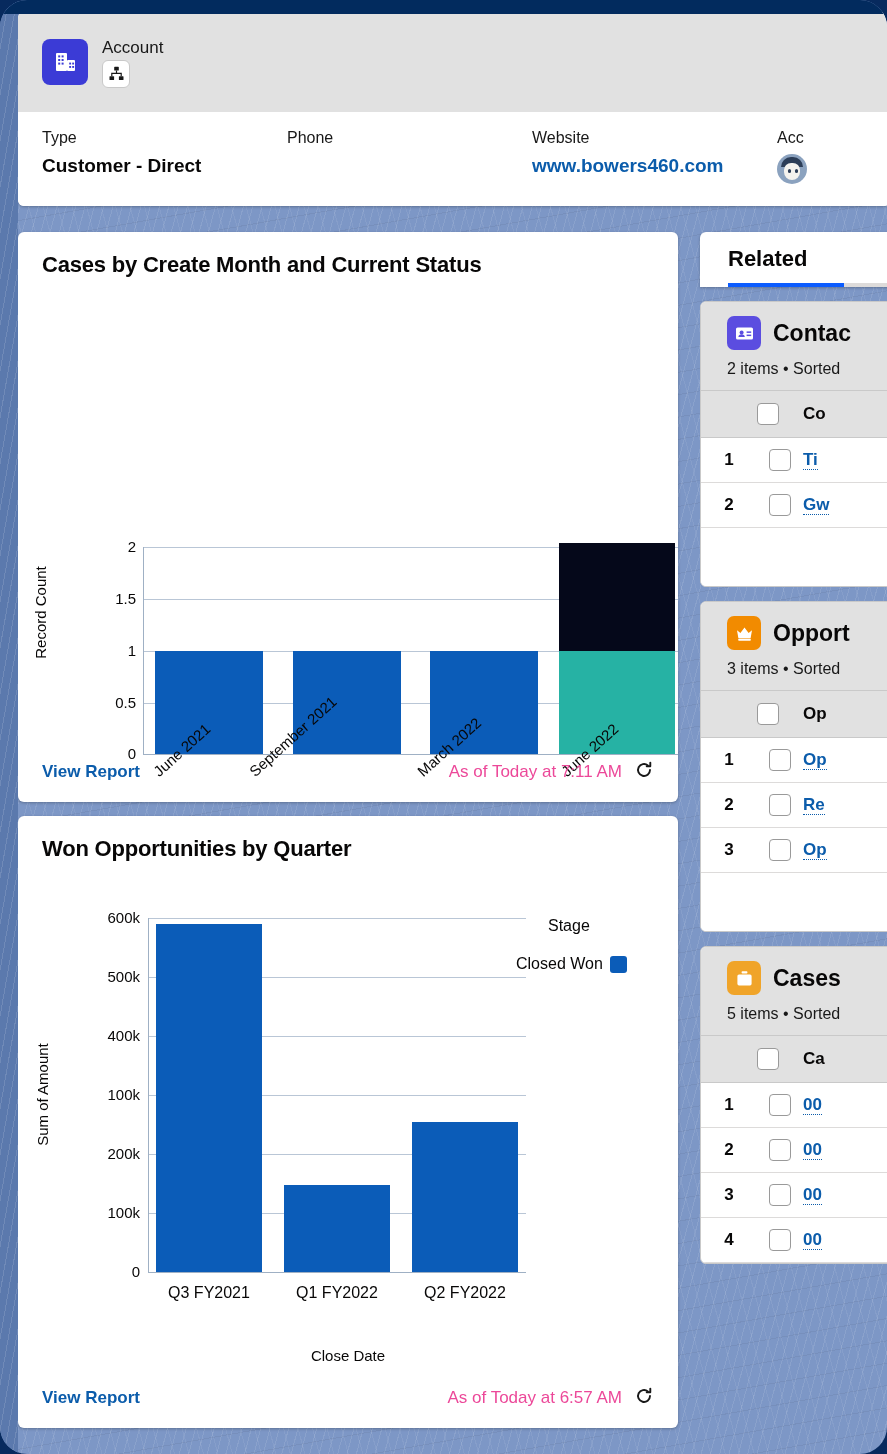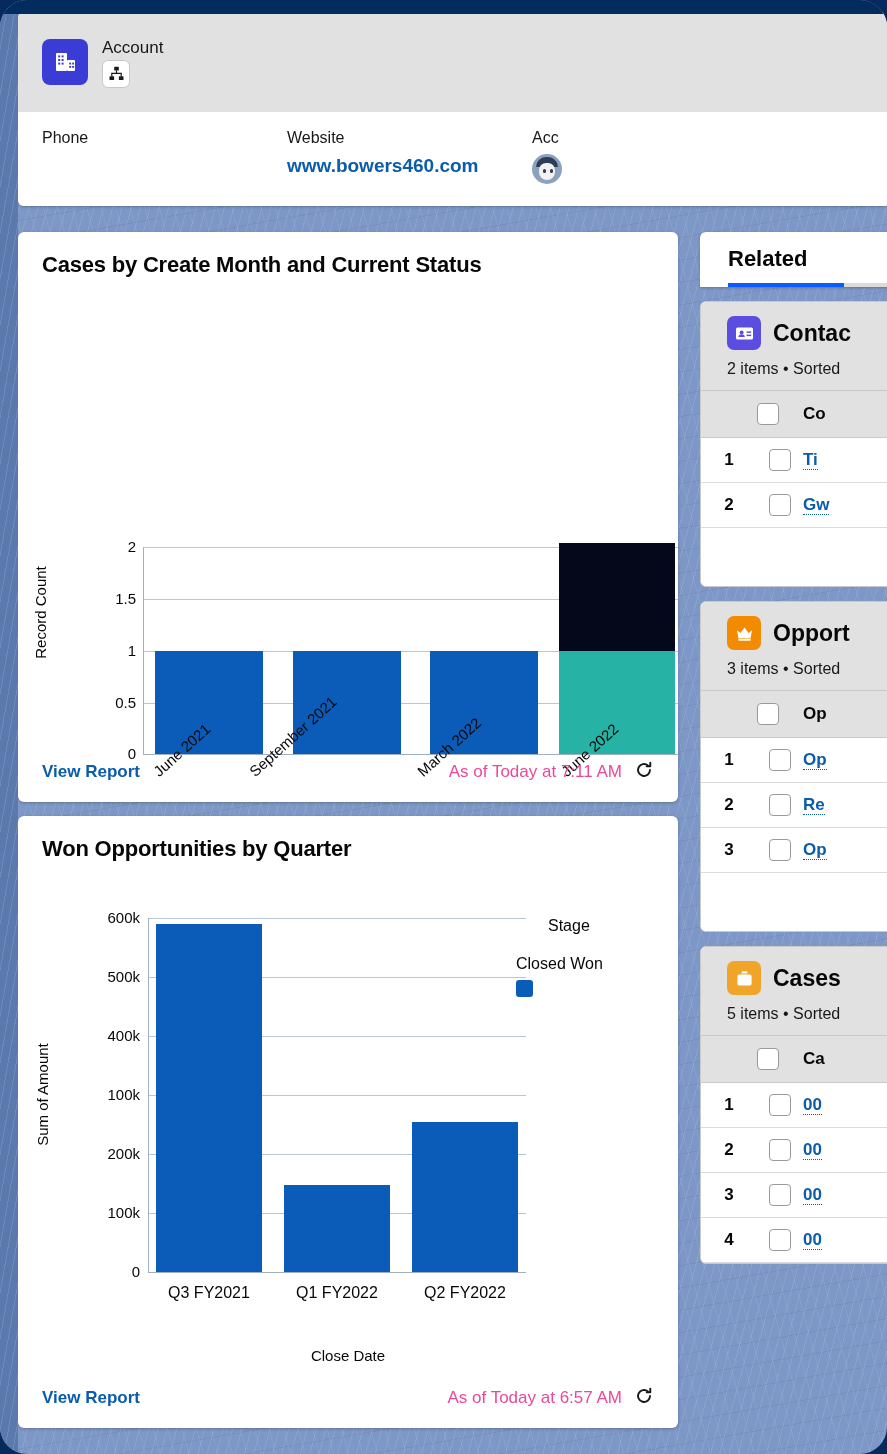--- a/index.html
+++ b/index.html
@@ -215,21 +215,21 @@
     text-align: center;
   }
 
   .legend-row {
     position: absolute;
     display: flex;
     align-items: center;
     gap: 10px;
   }
   .legend-caption { font-size: 16px; color: #080707; }
-  .legend-item { display: flex; align-items: flex-start; gap: 7px; flex-direction: column; }
+  .legend-item { display: flex; align-items: flex-end; gap: 7px; }
   .swatch {
     width: 17px; height: 17px;
     border-radius: 3px;
     flex: 0 0 auto;
   }
   .legend-text { font-size: 16px; color: #080707; }
 
   .card-footer {
     position: absolute;
     left: 0; bottom: 0;
@@ -379,20 +379,24 @@
               <rect x="10.9" y="11.2" width="4.6" height="3.8" rx="0.6" fill="#181818"></rect>
               <path d="M8.5 5.6 V8.4 M3.8 11.2 V8.4 H13.2 V11.2" stroke="#181818" stroke-width="1.2" fill="none"></path>
             </svg>
           </div>
         </div>
       </div>
     </div>
 
     <div class="rh-fields">
       <div class="rh-field">
+        <div class="f-label">Type</div>
+        <div class="f-value">Customer - Direct</div>
+      </div>
+      <div class="rh-field">
         <div class="f-label">Phone</div>
       </div>
       <div class="rh-field">
         <div class="f-label">Website</div>
         <div class="f-value link">www.bowers460.com</div>
       </div>
       <div class="rh-field narrow">
         <div class="f-label">Acc</div>
         <div class="avatar">
           <div class="ears"></div>

